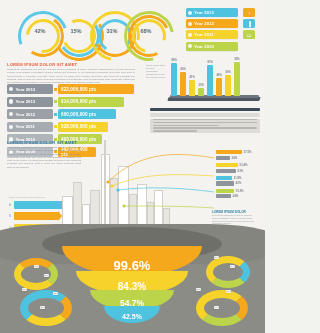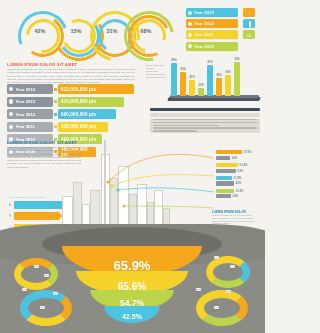--- a/index.html
+++ b/index.html
@@ -393,25 +393,25 @@
   <div id="platetop"></div>
 
   <div id="legendtxt">
     <div class="h">LOREM IPSUM DOLOR</div>
     <div class="p">consectetur adipisicing elit sed do eiusmod tempor incididunt ut labore et dolore magna aliqua. Ut enim ad minim veniam quis nostrud exercitation ullamco.</div>
   </div>
 
   <div id="funnel">
     <div class="fseg" style="top:8px;width:140px;height:30px;background:#f5a81c;
                 border-radius:0 0 50% 50%/0 0 100% 100%;font-size:13px;">
-      <span class="fv" style="margin-top:8px;">65.9%</span>
+      <span class="fv" style="margin-top:8px;">99.6%</span>
     </div>
     <div class="fseg" style="top:33px;left:14px;width:112px;height:24px;background:#f6d32a;
                 border-radius:0 0 50% 50%/0 0 100% 100%;font-size:10px;">
-      <span class="fv" style="margin-top:6px;">65.6%</span>
+      <span class="fv" style="margin-top:6px;">84.3%</span>
     </div>
     <div class="fseg" style="top:52px;left:28px;width:84px;height:20px;background:#bcd44a;
                 border-radius:0 0 50% 50%/0 0 100% 100%;font-size:8.5px;">
       <span class="fv" style="margin-top:5px;">54.7%</span>
     </div>
     <div class="fseg" style="top:68px;left:42px;width:56px;height:17px;background:#4ec3e0;
                 border-radius:0 0 50% 50%/0 0 100% 100%;font-size:7px;">
       <span class="fv" style="margin-top:4px;">42.5%</span>
     </div>
   </div>

